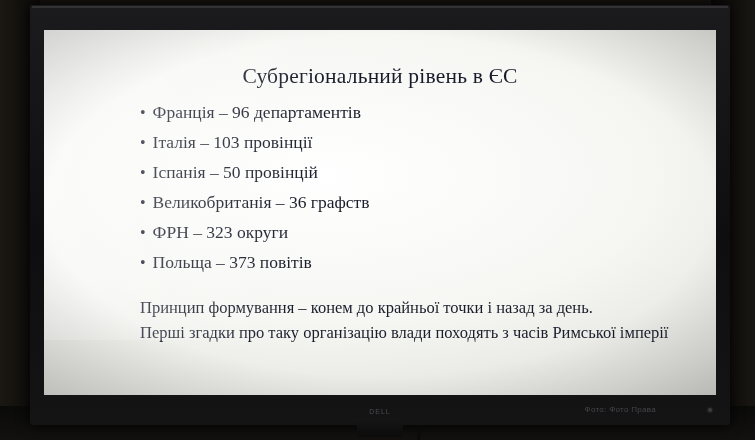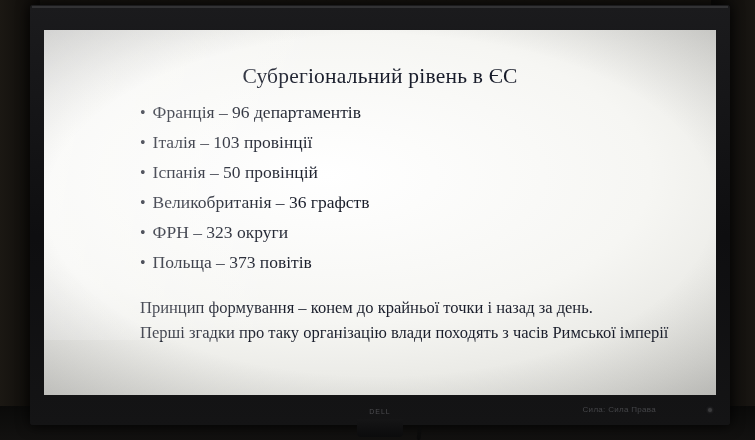--- a/index.html
+++ b/index.html
@@ -253,18 +253,18 @@
           </div>
 
         </div>
 
         <div class="slide-glare"></div>
         <div class="slide-vignette"></div>
       </div>
     </div>
 
     <div class="brand">DELL</div>
-    <div class="watermark">Сила: Сила Права</div>
+    <div class="watermark">Фото: Фото Права</div>
     <div class="power-led"></div>
     <div class="stand-neck"></div>
   </div>
 
 </div>
 
 </body></html>

